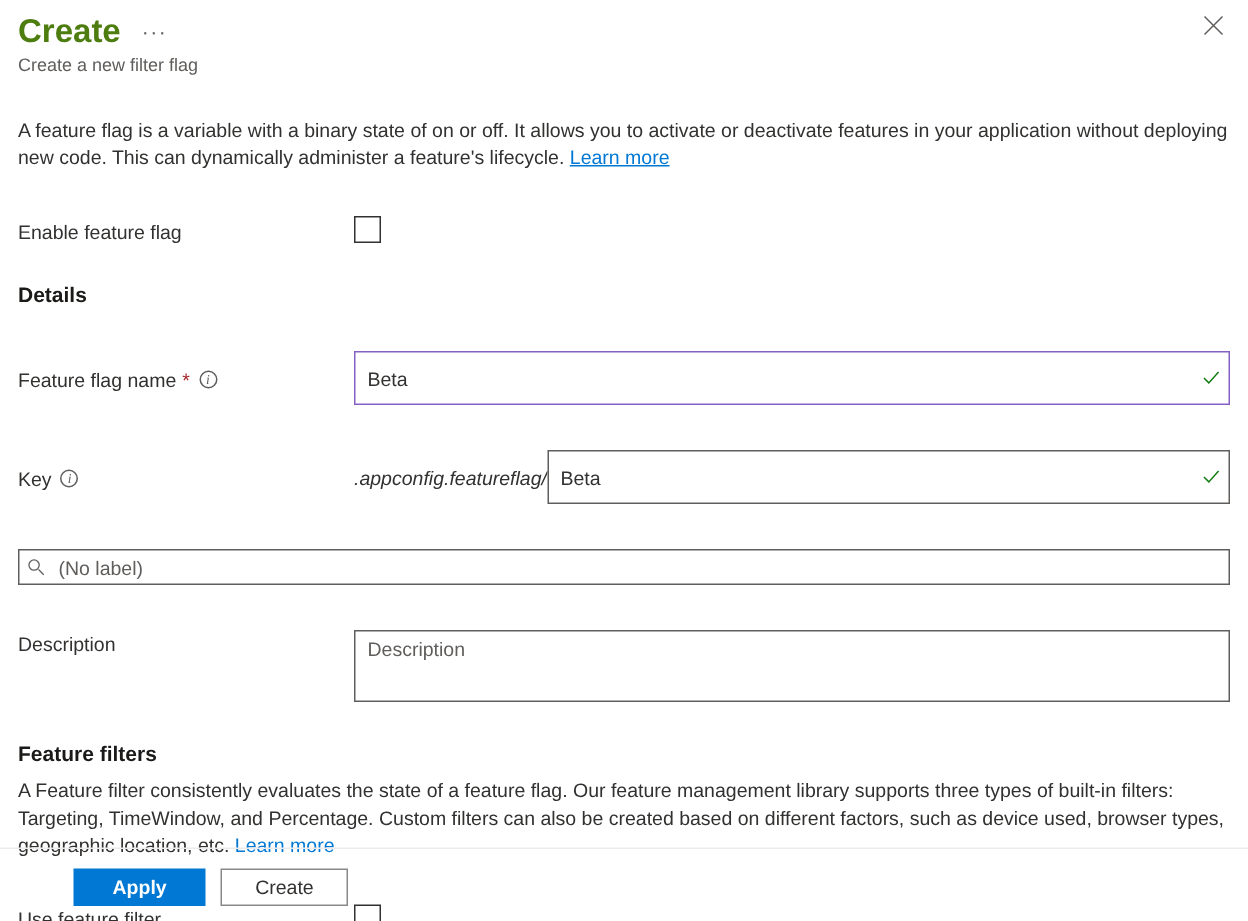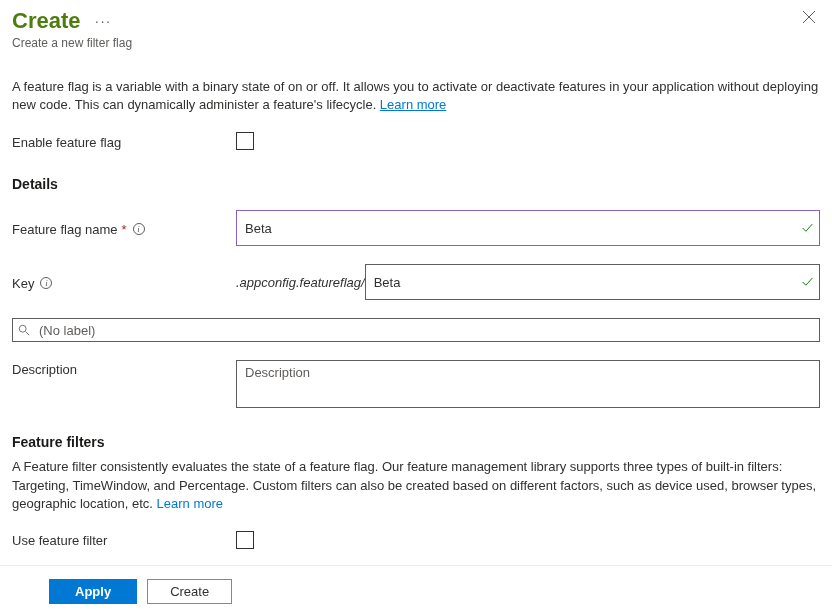--- a/index.html
+++ b/index.html
@@ -69,21 +69,21 @@
       text-decoration: underline;
       cursor: pointer;
     }
     .link2 {
       color: #0078d4;
       cursor: pointer;
     }
     .row {
       display: flex;
       align-items: center;
-      margin-top: 18px;
+      margin-top: 30px;
     }
     .row-top {
       align-items: flex-start;
     }
     .label-col {
       width: 224px;
       flex-shrink: 0;
       font-size: 13px;
       color: #323130;
       display: flex;

